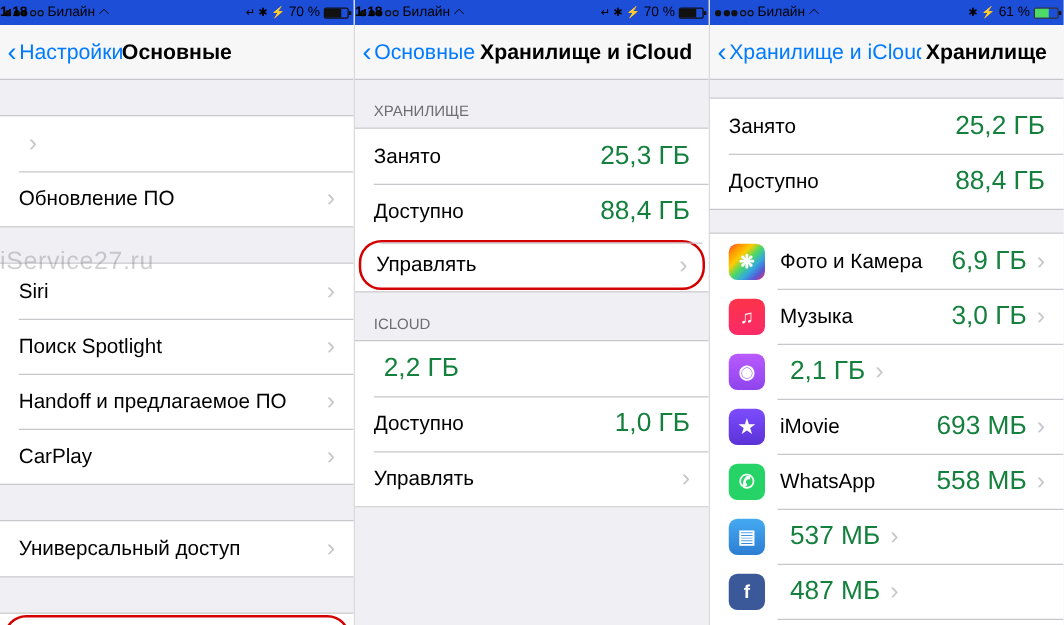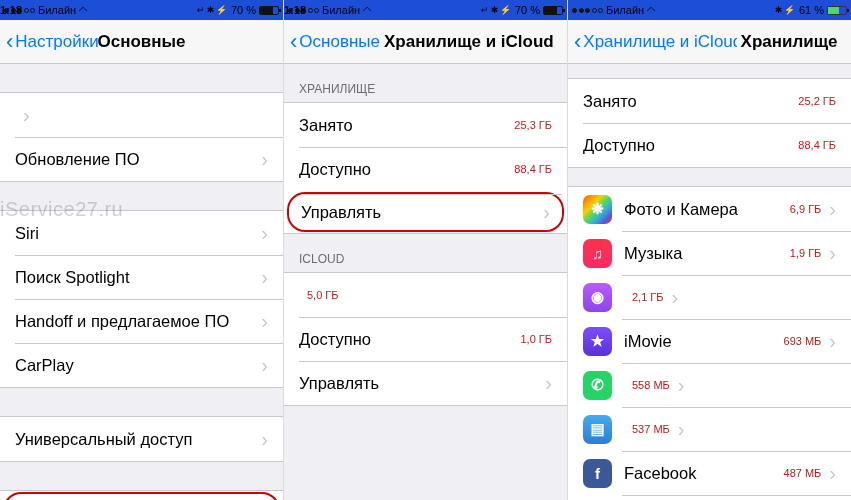--- a/index.html
+++ b/index.html
@@ -141,22 +141,22 @@
   .row.app + .row.app::before { left: 54px; }
   .row .label {
     flex: 1;
     font-size: 16.5px;
     color: #000;
     white-space: nowrap;
     overflow: hidden;
     text-overflow: ellipsis;
   }
   .row .value {
-    font-size: 11px;
-    color: #b91c1c;
+    font-size: 21px;
+    color: #15803d;
     margin-left: 8px;
   }
   .row .chevron {
     color: #c7c7cc;
     font-size: 20px;
     margin-left: 8px;
     line-height: 1;
   }
   .row.highlight {
     border: 2px solid #d40000;
@@ -300,21 +300,21 @@
             <div class="value">88,4 ГБ</div>
           </div>
           <div class="row highlight">
             <div class="label">Управлять</div>
             <div class="chevron">›</div>
           </div>
         </div>
         <div class="section-header">ICLOUD</div>
         <div class="group">
           <div class="row">
-            <div class="value">5,0 ГБ</div>
+            <div class="value">2,2 ГБ</div>
           </div>
           <div class="row">
             <div class="label">Доступно</div>
             <div class="value">1,0 ГБ</div>
           </div>
           <div class="row">
             <div class="label">Управлять</div>
             <div class="chevron">›</div>
           </div>
         </div>
@@ -363,47 +363,47 @@
         <div class="group" style="margin-top: 18px;">
           <div class="row app">
             <div class="app-icon" style="background: linear-gradient(135deg, rgb(255, 59, 48), rgb(255, 149, 0), rgb(255, 204, 0), rgb(76, 217, 100), rgb(52, 170, 220), rgb(88, 86, 214), rgb(255, 45, 85));">❋</div>
             <div class="label">Фото и Камера</div>
             <div class="value">6,9 ГБ</div>
             <div class="chevron">›</div>
           </div>
           <div class="row app">
             <div class="app-icon" style="background: linear-gradient(rgb(252, 51, 74), rgb(251, 42, 104));">♫</div>
             <div class="label">Музыка</div>
-            <div class="value">1,9 ГБ</div>
+            <div class="value">3,0 ГБ</div>
             <div class="chevron">›</div>
           </div>
           <div class="row app">
             <div class="app-icon" style="background: linear-gradient(rgb(185, 91, 255), rgb(142, 68, 236));">◉</div>
             <div class="value">2,1 ГБ</div>
             <div class="chevron">›</div>
           </div>
           <div class="row app">
             <div class="app-icon" style="background: linear-gradient(rgb(125, 76, 255), rgb(90, 50, 214));">★</div>
             <div class="label">iMovie</div>
             <div class="value">693 МБ</div>
             <div class="chevron">›</div>
           </div>
           <div class="row app">
             <div class="app-icon" style="background: rgb(37, 211, 102);">✆</div>
+            <div class="label">WhatsApp</div>
             <div class="value">558 МБ</div>
             <div class="chevron">›</div>
           </div>
           <div class="row app">
             <div class="app-icon" style="background: linear-gradient(rgb(69, 170, 242), rgb(45, 125, 210));">▤</div>
             <div class="value">537 МБ</div>
             <div class="chevron">›</div>
           </div>
           <div class="row app">
             <div class="app-icon" style="background: rgb(59, 89, 152);">f</div>
-            <div class="label">Facebook</div>
             <div class="value">487 МБ</div>
             <div class="chevron">›</div>
           </div>
           <div class="row app"></div>
         </div>
       </div>
     </div>
 </div>
 <div class="watermark">iService27.ru</div>
 

